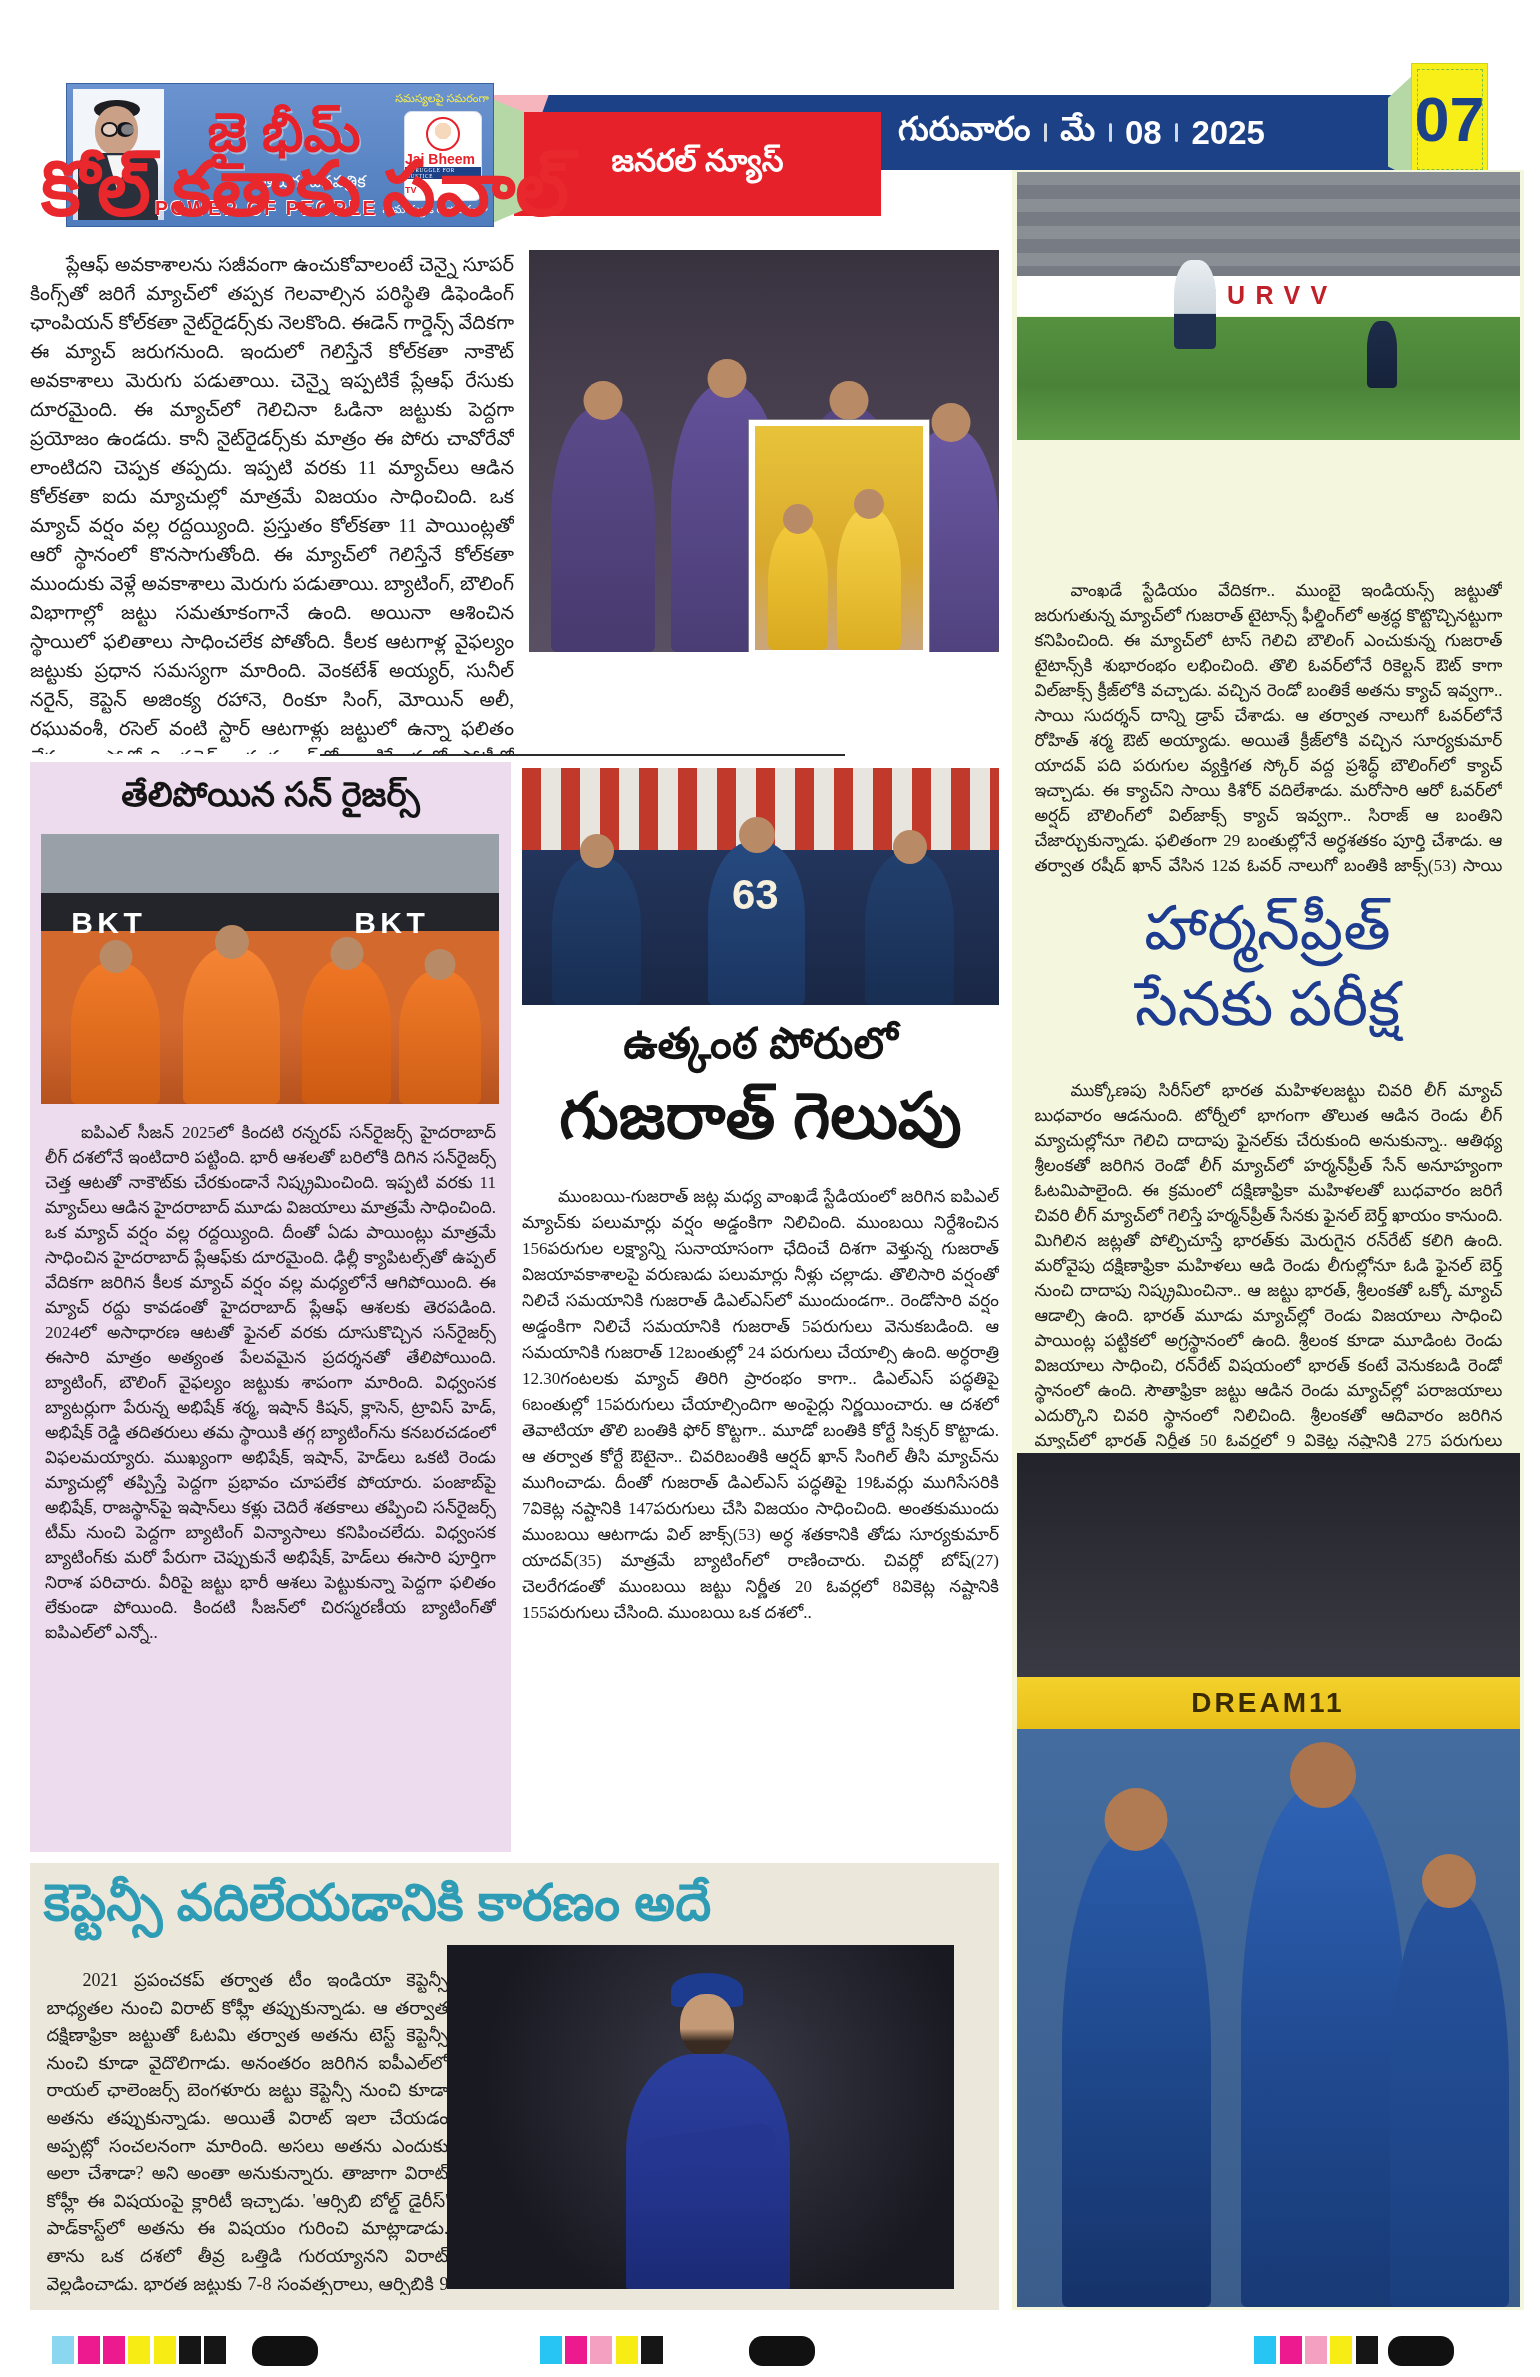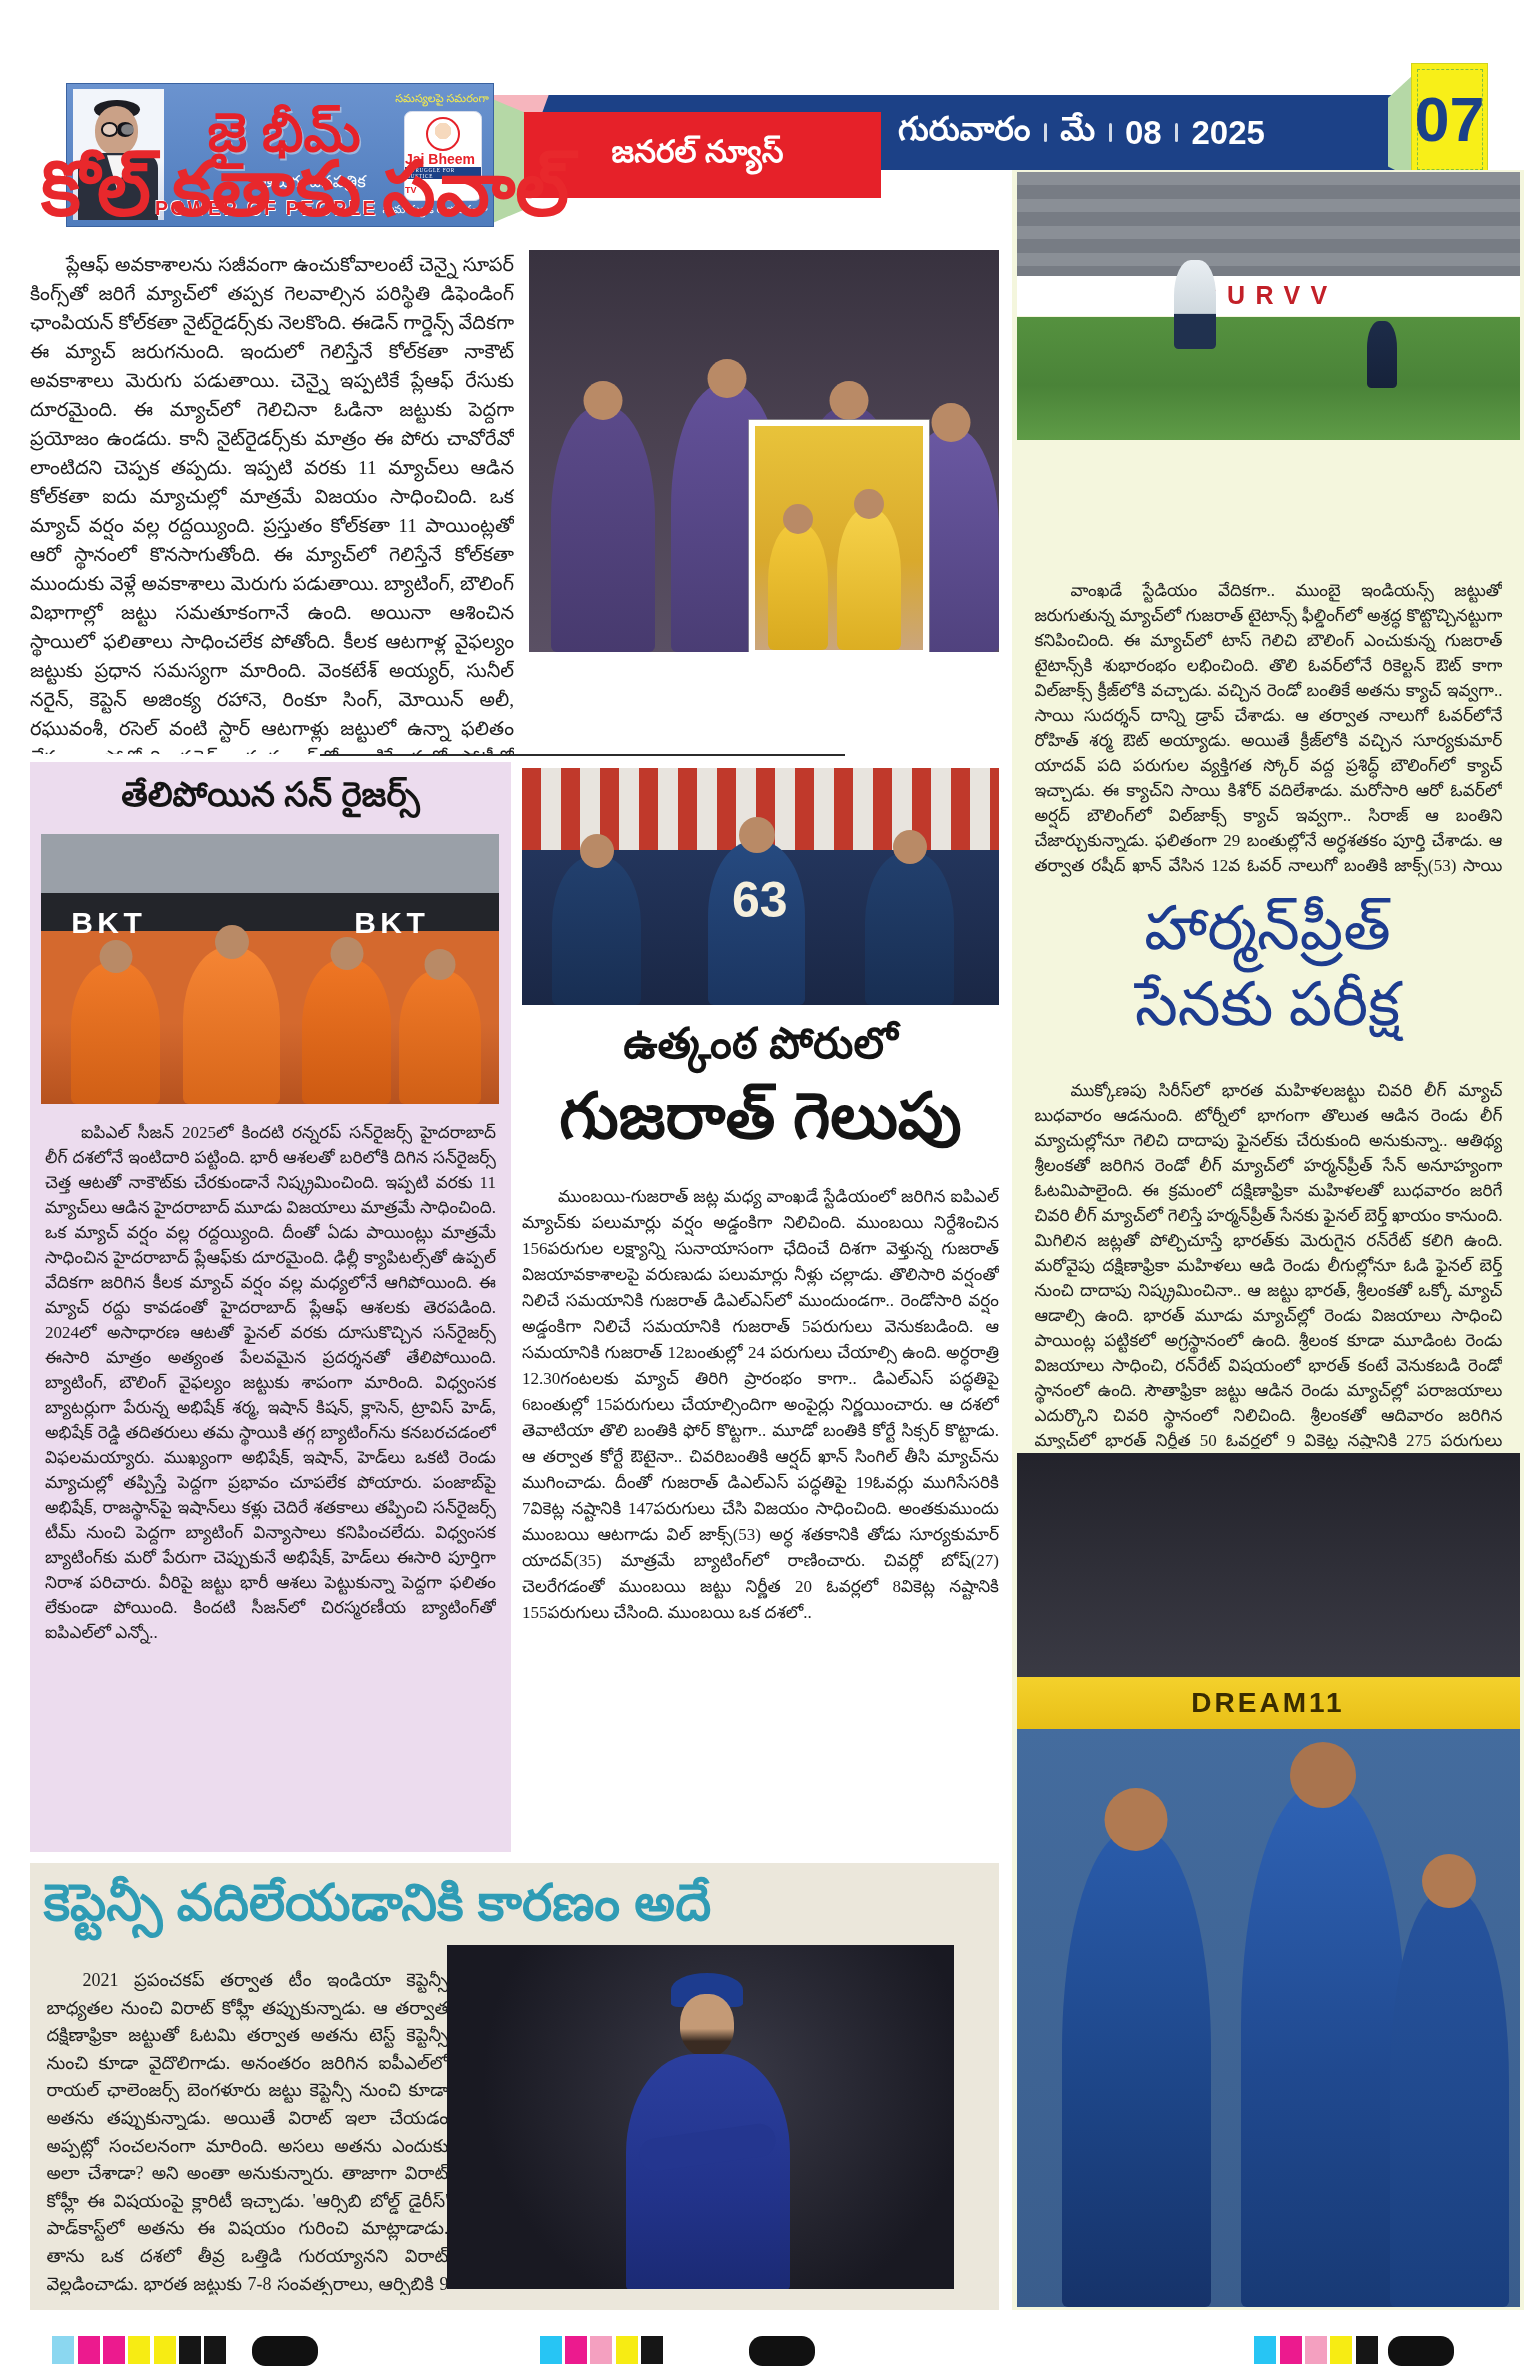--- a/index.html
+++ b/index.html
@@ -54,21 +54,21 @@
   .fig{position:absolute;border-radius:46% 46% 6px 6px;}
   .fig .head{position:absolute;left:50%;top:-25px;transform:translateX(-50%);width:39px;height:39px;border-radius:50%;background:#b98a66;}
   .ph-kkr{background:linear-gradient(180deg,#38323f,#4a4150 45%,#5a5064);}
   .ph-catch-stands{background:repeating-linear-gradient(180deg,#8a8f96 0 13.4px,#777c84 13.4px 27px);}
   .ph-catch-ad{background:#ffffff;color:#c22028;font-family:"Liberation Sans",sans-serif;font-weight:800;font-size:25px;letter-spacing:10.4px;display:flex;align-items:center;justify-content:center;}
   .ph-catch-field{background:linear-gradient(180deg,#55913f,#4a8338 55%,#5f9c47);}
   .ph-srh{background:linear-gradient(180deg,#9aa0a8 0 22%,#23252a 22% 36%,#d4692e 36% 70%,#b6521f);}
   .board-bkt{position:absolute;color:#ffffff;font-family:"Liberation Sans",sans-serif;font-weight:800;font-size:30px;letter-spacing:4.5px;}
   .ph-gt-stands{background:repeating-linear-gradient(90deg,#c0392b 0 19.4px,#e8e4de 19.4px 39px);}
   .ph-gt-low{background:linear-gradient(180deg,#23355c,#1a2745);}
-  .jersey-num{position:absolute;color:#f5efdc;font-family:"Liberation Sans",sans-serif;font-weight:800;font-size:50px;}
+  .jersey-num{position:absolute;color:#f5efdc;font-family:"Liberation Sans",sans-serif;font-weight:800;font-size:42px;}
   .ph-women-top{background:linear-gradient(180deg,#23232b,#3a3a44);}
   .board-dream{position:absolute;background:linear-gradient(180deg,#f4d12c,#e8bf17);color:#3a2c00;font-family:"Liberation Sans",sans-serif;font-weight:800;font-size:28px;display:flex;align-items:center;justify-content:center;letter-spacing:3px;}
   .ph-women-low{background:linear-gradient(180deg,#446c9e,#3a5d8c);}
   .ph-kohli{background:radial-gradient(circle at 55% 40%,#3a3a47,#191922 70%);}
   .inset{border:6px solid #ffffff;box-shadow:0 0 0 0.7px #999;background:linear-gradient(180deg,#e8c33a,#d9a92c 60%,#caa57c);}
   .reg-sq{position:absolute;top:0;width:22.4px;height:28px;}
   .reg-blob{position:absolute;top:0;height:30px;background:#111;border-radius:13.4px;}
 </style>
 </head>
 <body>
@@ -81,21 +81,21 @@
   <div class="abs datebar" style="left:898px;top:110px;height:45px;">
     <span>గురువారం</span>
     <span class="date-sep"></span>
     <span>మే</span>
     <span class="date-sep"></span>
     <span>08</span>
     <span class="date-sep"></span>
     <span>2025</span>
   </div>
 
-  <div class="abs banner-red" style="left:514px;top:112px;width:367px;height:86px;">
+  <div class="abs banner-red" style="left:514px;top:112px;width:367px;height:104px;">
     <span>జనరల్ న్యూస్</span>
   </div>
 
   <div class="abs bevel-green" style="left:488px;top:97px;width:36px;height:128px;clip-path:polygon(0 0,100% 12%,100% 88%,0 100%);"></div>
   <div class="abs masthead" style="left:66px;top:83px;width:426px;height:142px;">
     <div class="abs ambedkar" style="left:6px;top:5.2px;width:91px;height:131px;">
       <div class="amb-hair"></div>
       <div class="amb-head"></div>
       <div class="amb-glass"></div>
       <div class="amb-suit"></div>

